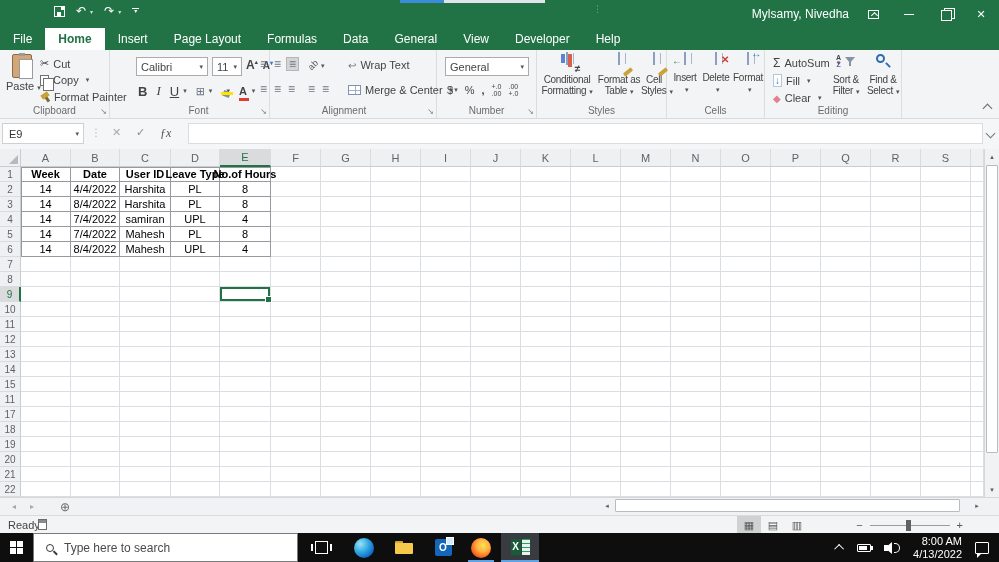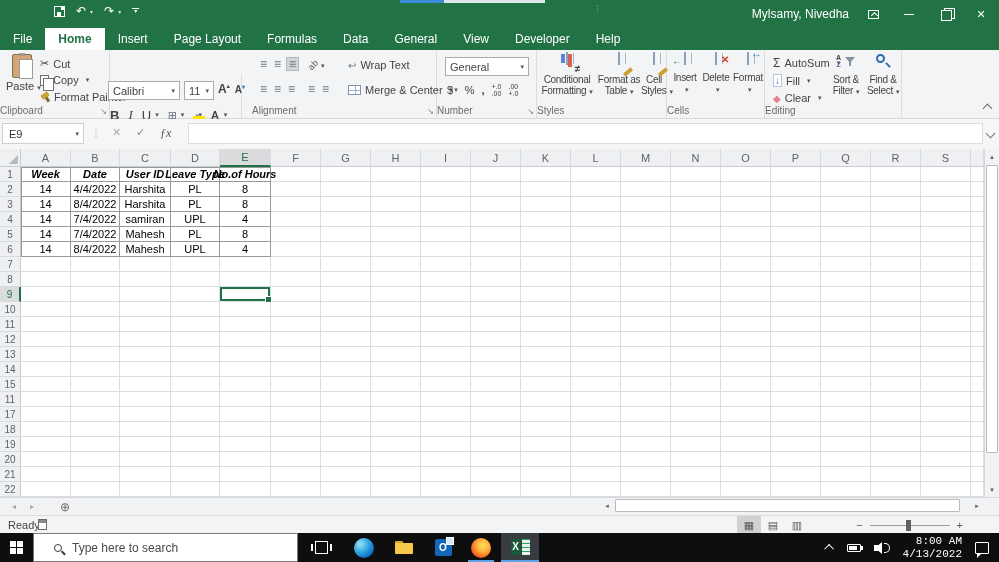--- a/index.html
+++ b/index.html
@@ -37,21 +37,21 @@
   .ic-bulb { width:8px; height:8px; border:1px solid #fff; border-radius:50%; position:relative; }
   .ic-bulb::after { content:""; position:absolute; left:2px; bottom:-3px; width:2px; height:3px; background:#fff; }
   .share { position:absolute; right:8px; top:31px; display:flex; align-items:center; gap:5px; color:#fff; font-size:12px; }
   .ic-person { width:10px; height:10px; position:relative; }
   .ic-person::before { content:""; position:absolute; left:3px; top:0; width:4px; height:4px; border:1px solid #fff; border-radius:50%; }
   .ic-person::after { content:""; position:absolute; left:1px; bottom:0; width:8px; height:4px; border:1px solid #fff; border-bottom:none; border-radius:4px 4px 0 0; }
 
   
   .ribbon { position:absolute; left:0; top:50px; width:999px; height:69px; background:#f3f4f5; border-bottom:1px solid #d8d9db; font-size:11px; color:#444; }
   .rgroup { position:absolute; top:0; height:68px; border-right:1px solid #dcdddf; }
-  .glabel { position:absolute; bottom:2px; left:0; right:0; font-size:10px; color:#6b6b6b; }
+  .glabel { position:absolute; bottom:2px; left:0; right:0; text-align:center; font-size:10px; color:#6b6b6b; }
   .launcher { position:absolute; right:2px; bottom:2px; font-size:8px; color:#808080; }
   .dd { font-size:7px; color:#555; margin-left:3px; }
   .small-btn { position:absolute; left:40px; display:flex; align-items:center; gap:4px; white-space:nowrap; }
   .paste-btn { position:absolute; left:6px; top:4px; width:32px; text-align:center; }
   .ic-clipboard { width:20px; height:24px; margin:0 auto; background:#d2a679; border:1px solid #8a6b43; border-radius:2px; position:relative; }
   .ic-clipboard::before { content:""; position:absolute; left:6px; top:-2px; width:6px; height:3px; background:#9b9b9b; }
   .ic-clipboard::after { content:""; position:absolute; left:6px; top:4px; width:12px; height:18px; background:#fff; border:1px solid #9a9a9a; }
   .pbl { margin-top:2px; }
   .ic-copy { width:9px; height:11px; border:1px solid #6f6f6f; background:#fff; position:relative; }
   .ic-copy::after { content:""; position:absolute; left:2px; top:2px; width:9px; height:11px; border:1px solid #6f6f6f; background:#fff; }
@@ -117,21 +117,21 @@
   .corner { width:21px; height:18px; background:#eef0f1; border-right:1px solid #c9ccd0; border-bottom:1px solid #c9ccd0; position:relative; flex:none; }
   .corner::after { content:""; position:absolute; right:2px; bottom:2px; width:0; height:0; border-left:9px solid transparent; border-bottom:9px solid #b6b9bd; }
   .col-h { height:18px; flex:none; display:flex; align-items:center; justify-content:center; font-size:11px; color:#5f6368; background:#eef0f1; border-right:1px solid #d8dbdf; border-bottom:1px solid #c9ccd0; }
   .col-h.hl { background:#d9dbdc; color:#217346; border-bottom:2px solid #217346; }
   .grow-r { display:flex; height:15px; }
   .row-h { width:21px; height:15px; flex:none; background:#eef0f1; border-right:1px solid #c9ccd0; border-bottom:1px solid #d8dbdf; font-size:10px; color:#5f6368; display:flex; align-items:center; justify-content:center; }
   .row-h.hl { background:#d9dbdc; color:#217346; border-right:2px solid #217346; }
   .cell { height:15px; flex:none; border-right:1px solid #dadde2; border-bottom:1px solid #dadde2; font-size:11px; color:#000; display:flex; align-items:center; justify-content:center; white-space:nowrap; overflow:visible; }
   .cell.bold { font-weight:700; }
   .cell.tb { border-right-color:#96999e; border-bottom-color:#96999e; }
-  .cell.tb-top { box-shadow: inset 0 1px 0 #96999e; font-style: italic; }
+  .cell.tb-top { box-shadow: inset 0 1px 0 #96999e; }
   .cell.tb-left { box-shadow: inset 1px 0 0 #96999e; }
   .cell.tb-top.tb-left { box-shadow: inset 1px 0 0 #96999e, inset 0 1px 0 #96999e; }
   .cell.sel { box-shadow: inset 0 0 0 2px #217346; position:relative; }
   .cell.sel::after { content:""; position:absolute; right:-2px; bottom:-2px; width:5px; height:5px; background:#217346; border:1px solid #fff; }
 
   
   .vscroll { position:absolute; right:0; top:149px; width:15px; height:348px; background:#f1f2f4; border-left:1px solid #d5d7d9; }
   .vs-arrow { width:14px; height:15px; display:flex; align-items:center; justify-content:center; color:#606060; font-size:7px; }
   .vs-thumb { position:absolute; left:1px; top:16px; width:12px; height:288px; background:#fff; border:1px solid #b9bcbe; border-radius:1px; }
   .vs-down { position:absolute; bottom:0; }
@@ -159,21 +159,21 @@
   .zoomctl { position:absolute; right:36px; top:0; height:18px; display:flex; align-items:center; gap:7px; color:#5a5a5a; }
   .z-track { position:relative; width:80px; height:1px; background:#9a9c9e; }
   .z-thumb { position:absolute; left:36px; top:-5px; width:5px; height:11px; background:#5f6163; }
   .z-pct { position:absolute; right:7px; top:3px;margin-top:37px; }
 
   
   .taskbar { position:absolute; left:0; top:533px; width:999px; height:29px; background:#0e0e0e; }
   .start { position:absolute; left:0; top:0; width:33px; height:29px; display:flex; align-items:center; justify-content:center; }
   .winlogo { width:13px; height:13px; display:grid; grid-template-columns:6px 6px; grid-template-rows:6px 6px; gap:1px; }
   .winlogo span { background:#fff; }
-  .tsearch { position:absolute; left:33px; top:0; width:265px; height:29px; background:#fff; display:flex; align-items:center; gap:10px; padding-left:20px; font-size:12px; color:#4a4a4a; border:1px solid #7a7a7a; }
+  .tsearch { position:absolute; left:33px; top:0; width:265px; height:29px; background:#fff; display:flex; align-items:center; gap:10px; padding-left:12px; font-size:12px; color:#4a4a4a; border:1px solid #7a7a7a; }
   .ic-search { width:8px; height:8px; border:1.5px solid #3a3a3a; border-radius:50%; position:relative; flex:none; }
   .ic-search::after { content:""; position:absolute; left:6px; top:7px; width:5px; height:1.5px; background:#3a3a3a; transform:rotate(45deg); }
   .ttile { position:absolute; top:0; width:38px; height:29px; display:flex; align-items:center; justify-content:center; }
   .ic-taskview { width:13px; height:13px; border:1.5px solid #fff; position:relative; }
   .ic-taskview::before { content:""; position:absolute; left:-5px; top:2px; width:2px; height:7px; background:#fff; }
   .ic-taskview::after { content:""; position:absolute; right:-5px; top:2px; width:2px; height:7px; background:#fff; }
   .ic-edge { width:20px; height:20px; border-radius:50%; background:radial-gradient(circle at 32% 30%, #9ae2f8 0%, #35abe2 40%, #0b62c4 78%); }
   .ic-folder { width:18px; height:13px; position:relative; }
   .ic-folder::before { content:""; position:absolute; left:0; top:0; width:8px; height:4px; background:#d9a42a; border-radius:1px; }
   .ic-folder::after { content:""; position:absolute; left:0; top:2px; width:18px; height:11px; background:#f6c94a; border-radius:1px; }
@@ -187,21 +187,21 @@
   .xl-right { width:8px; height:16px; background:#e9f2ec; background-image:linear-gradient(#21a366 1px, transparent 1px); background-size:100% 4px; }
   .tray { position:absolute; right:0; top:0; height:29px; display:flex; align-items:center; gap:13px; padding-right:10px; color:#fff; }
   .ic-chev-up { width:7px; height:7px; border-left:1.5px solid #fff; border-top:1.5px solid #fff; transform:rotate(45deg) translateY(2px); }
   .ic-batt { width:14px; height:8px; border:1px solid #fff; border-radius:1px; position:relative; }
   .ic-batt::before { content:""; position:absolute; right:-3px; top:1px; width:2px; height:4px; background:#fff; }
   .ic-batt::after { content:""; position:absolute; left:1px; top:1px; width:8px; height:4px; background:#fff; }
   .ic-spk { position:relative; width:16px; height:12px; }
   .ic-spk::before { content:""; position:absolute; left:0; top:3px; width:4px; height:6px; background:#fff; }
   .ic-spk::after { content:""; position:absolute; left:1px; top:0; width:0; height:0; border-right:7px solid #fff; border-top:6px solid transparent; border-bottom:6px solid transparent; }
   .spk-wave { position:absolute; left:10px; top:1px; width:6px; height:10px; border:1.5px solid #fff; border-left:none; border-top-right-radius:8px; border-bottom-right-radius:8px; }
-  .clock { text-align:right; font-size:11px; line-height:13px; color:#fff;font-family:Liberation Mono, monospace; }
+  .clock { text-align:right; font-size:11px; line-height:13px; color:#fff; }
   .ic-action { width:14px; height:12px; border:1.5px solid #fff; border-radius:1px; position:relative; }
   .ic-action::after { content:""; position:absolute; left:1px; bottom:-5px; width:0; height:0; border-top:4px solid #fff; border-right:4px solid transparent; }
 </style>
 </head>
 <body>
 
 <div class="titlebar">
   <div class="strip-blue"></div>
   <div class="strip-light"></div>
   <div class="qat">
@@ -265,21 +265,21 @@
         <span class="dd">▾</span>
       </div>
     <div class="small-btn" style="top:41px;">
         <span class="ic-fp"></span>
         <span>Format Painter</span>
       </div>
     <div class="glabel">Clipboard</div>
     <span class="launcher">↘</span>
   </div>
 
-  <div class="rgroup" style="left:100px;width:142px;margin-top:24px;">
+  <div class="rgroup" style="left:128px;width:142px;">
     <div class="selbox" style="left:8px;top:7px;width:72px;">
         <span>Calibri</span>
         <span class="dd">▾</span>
       </div>
     <div class="selbox" style="left:84px;top:7px;width:30px;">
         <span>11</span>
         <span class="dd">▾</span>
       </div>
     <div class="fontbtns" style="left:118px;top:8px;gap:5px;">
       <span class="grow-a"><span>A</span><sup>▴</sup></span>

